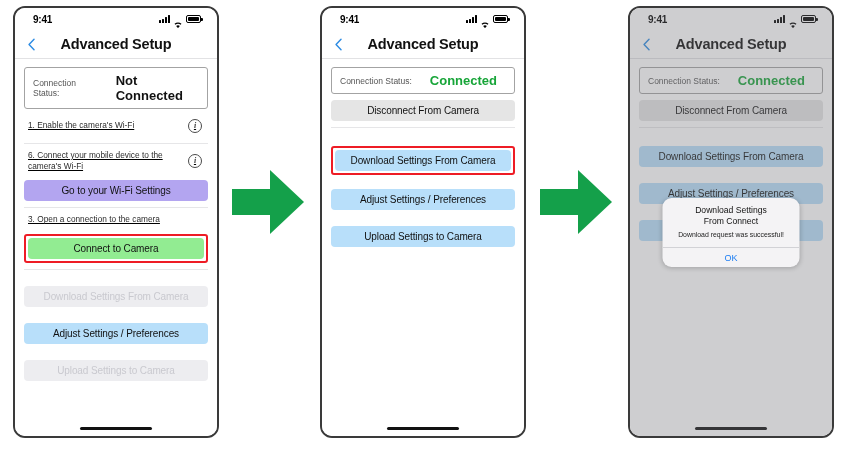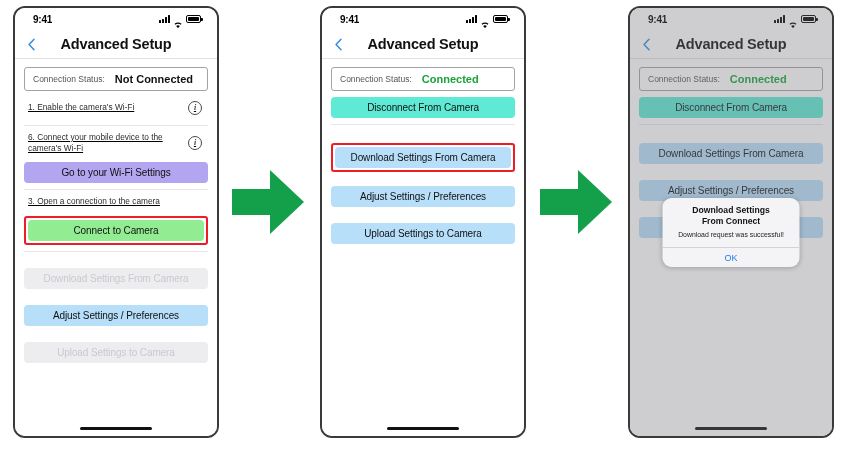--- a/index.html
+++ b/index.html
@@ -65,21 +65,21 @@
   
   .content{padding:8px 9px 0 9px;box-sizing:border-box;}
 
   .statusrow{
     display:flex;align-items:center;
     border:1px solid #a3a3a3;border-radius:3px;
     padding:5px 8px;box-sizing:border-box;background:#fff;
     margin-bottom:6px;
   }
   .statuslabel{font-size:8.5px;color:#555;margin-right:10px;}
-  .statusvalue{font-size:11px;font-weight:bold;}
+  .statusvalue{font-size:13px;font-weight:bold;margin-left:8px;}
   .statusvalue.notconnected{color:#111;}
   .statusvalue.connected{color:#17a538;text-align:center;}
 
   .steprow{
     display:flex;align-items:center;justify-content:space-between;
     padding:4px 6px 4px 4px;box-sizing:border-box;text-decoration:underline;
   }
   .steptext{font-size:8.3px;color:#2b2b2b;line-height:1.35;padding-right:6px;}
   .infoicon{
     flex:0 0 auto;width:12px;height:12px;border:1px solid #4a4a4a;border-radius:50%;
@@ -90,21 +90,21 @@
 
   .btn{
     display:flex;align-items:center;justify-content:center;
     height:21px;border-radius:4px;margin:4px 0 6px 0;
     font-size:10px;color:#111;letter-spacing:-0.1px;
     box-sizing:border-box;
   }
   .btn.purple{background:#b3a5f0;}
   .btn.green{background:#92ec92;}
   .btn.blue{background:#b8dffa;}
-  .btn.pink{background:#5eead4;}
+  .btn.pink{background:#e5e5e5;}
   .btn.disabled{background:#ededf0;color:#c9c9cf;}
 
   .btnwrap{margin:4px 0 6px 0;}
   .btnwrap .btn{margin:0;}
   .highlight{
     border:2px solid #ee1c25;border-radius:3px;padding:2px;
     box-sizing:border-box;
   }
   .sep{height:1px;background:#e6e6e8;margin:6px 0 2px 0;}
 
@@ -117,21 +117,21 @@
   
   .dim{
     position:absolute;inset:0;background:rgba(120,120,126,0.36);
   }
   .modal{
     position:absolute;left:50%;top:190px;transform:translateX(-50%);
     width:137px;background:#f4f3f5;border-radius:9px;overflow:hidden;
     box-shadow:0 1px 5px rgba(0,0,0,0.22);
   }
   .modalbody{padding:7px 8px 7px 8px;text-align:center;}
-  .modaltitle{font-size:8.6px;font-weight:bold;color:#111;line-height:1.3;}
+  .modaltitle{font-size:8.6px;font-weight:normal;color:#111;line-height:1.3;}
   .modalmsg{font-size:6.9px;color:#222;margin-top:4px;line-height:1.3;}
   .modaldiv{height:1px;background:#d2d2d6;}
   .modalok{
     height:19px;display:flex;align-items:center;justify-content:center;
     font-size:9px;color:#1d7ef3;font-weight:normal;
   }
 
   
   .arrow{position:absolute;top:167px;}
   .arrow.a1{left:230px;}

